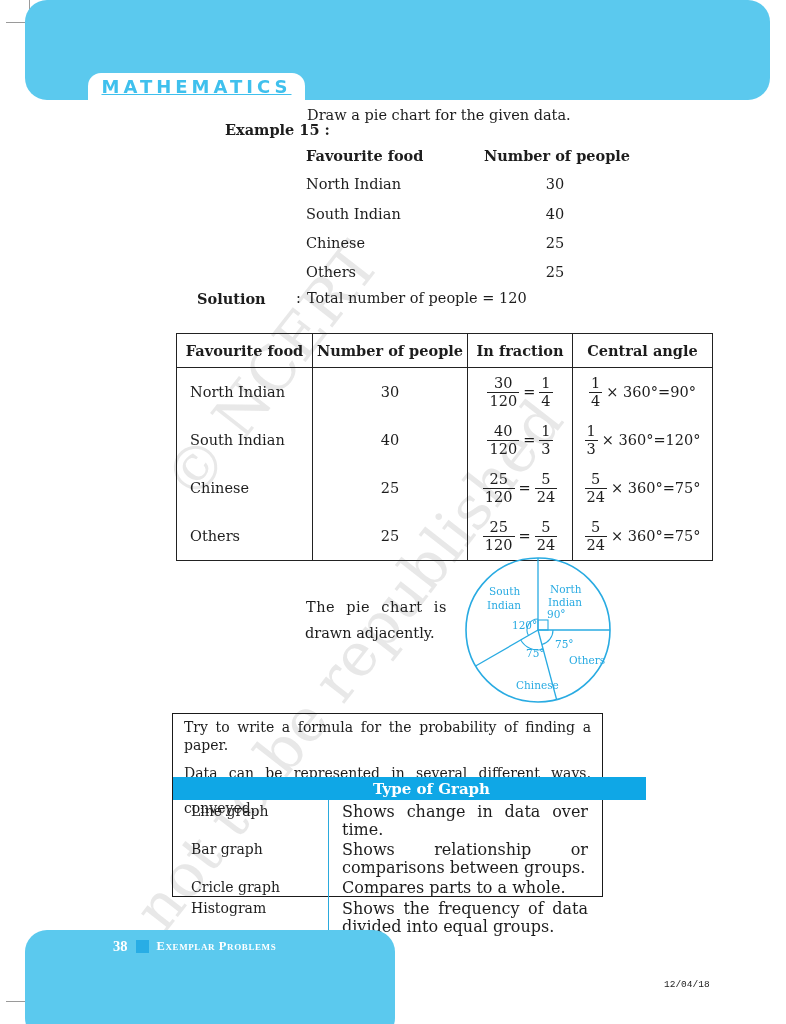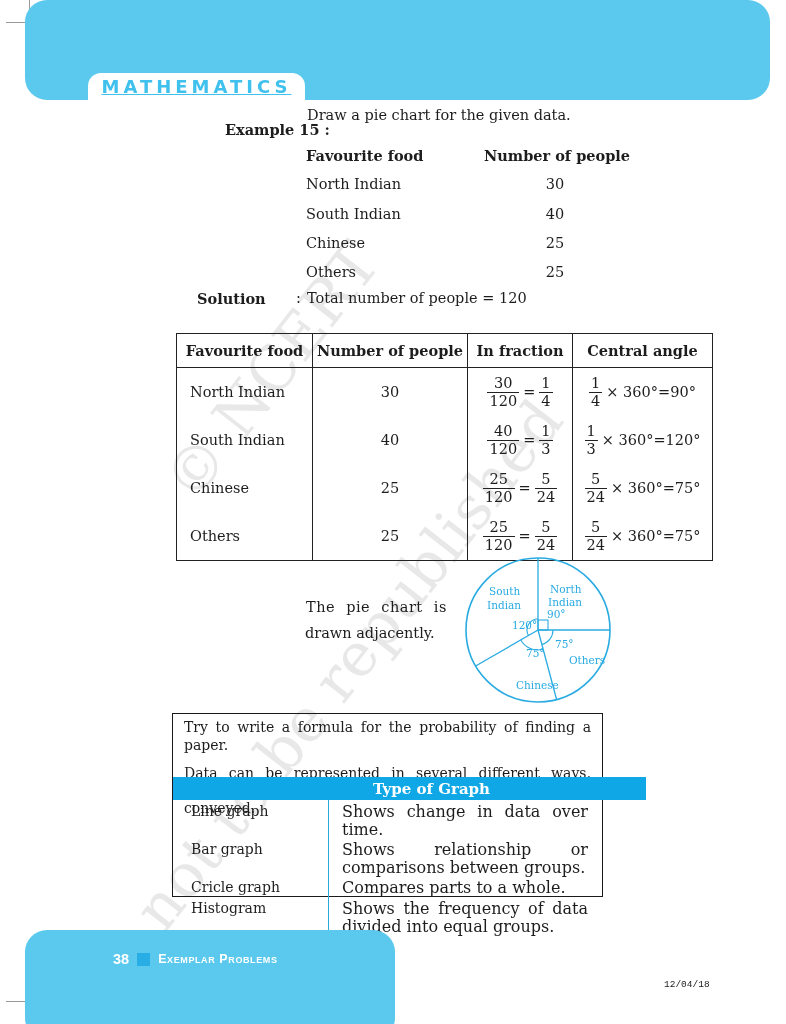--- a/index.html
+++ b/index.html
@@ -76,22 +76,22 @@
   .tog-title{color:#fff;font-weight:bold;font-size:15px;}
   .tog-table{position:absolute;left:0;top:86px;width:100%;display:grid;
              grid-template-columns:155px 1fr;}
   .tog-name{padding:3px 0 0 18px;font-size:14px;line-height:17.6px;}
   .tog-desc{padding:3px 14px 0 13px;font-size:16px;line-height:17.6px;text-align:justify;
             border-left:1.6px solid #2aa9dd;}
 
   
   .footer-band{position:absolute;left:25px;top:930px;width:370px;height:110px;
                background:#5bc9ee;border-radius:22px;z-index:1;}
-  .footer-row{display:flex;align-items:center;gap:8px;padding:21px 0 0 88px;
-              font-family:Liberation Sans, sans-serif;color:#fff;}
+  .footer-row{display:flex;align-items:center;gap:8px;padding:8px 0 0 88px;
+              font-family:Liberation Serif, serif;color:#fff;}
   .pageno{font-size:14.5px;font-weight:bold;}
   .fsq{width:13px;height:13px;background:#28ade5;}
   .ftitle{font-size:12.5px;font-weight:bold;font-variant:small-caps;letter-spacing:.6px;}
   .pdate{left:664px;top:979px;font-family:Liberation Mono, monospace;font-size:9.5px;color:#222;}
 </style>
 </head>
 <body>
 
 <div class="page">
 

